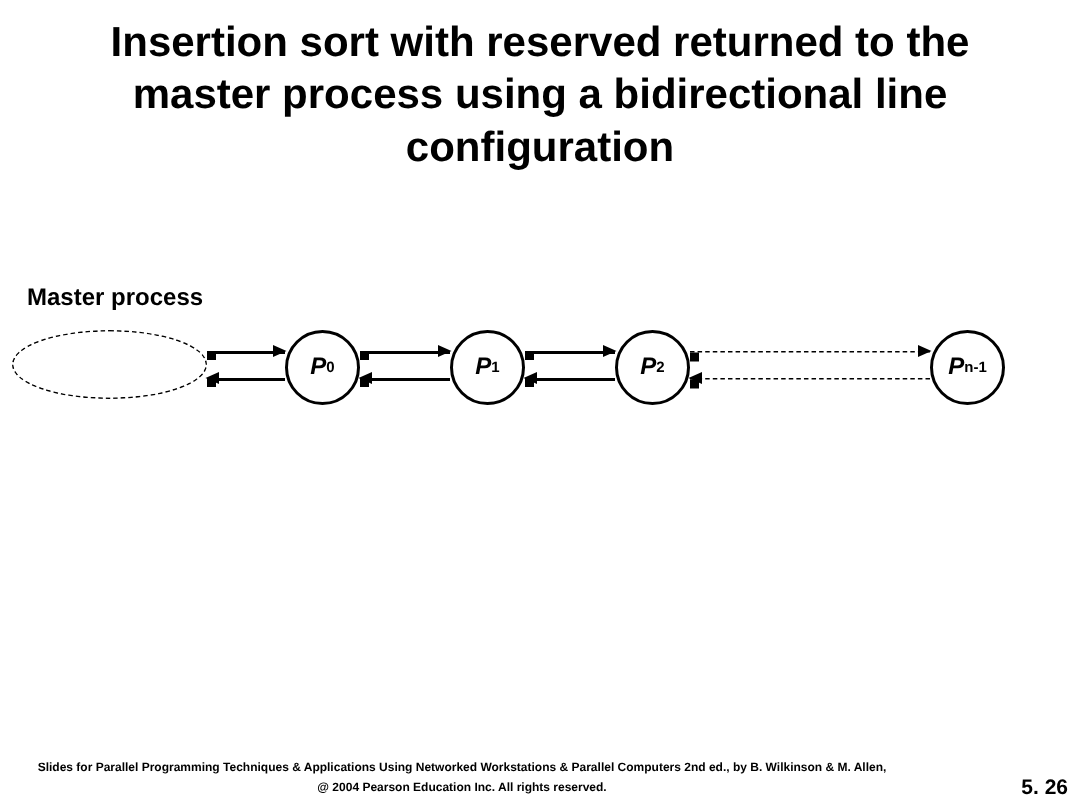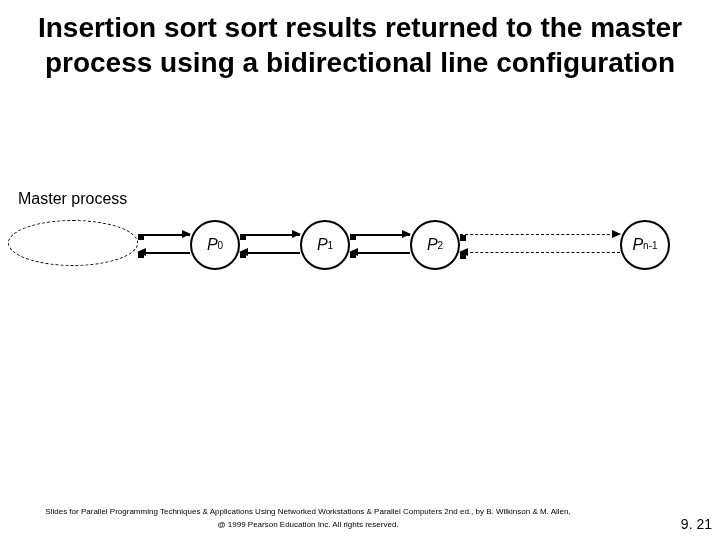--- a/index.html
+++ b/index.html
@@ -1,15 +1,15 @@
 <!DOCTYPE html>
 <html><head>
 <meta charset="utf-8">
 <style>
-  * { margin: 0; padding: 0; box-sizing: border-box; }
+  * { margin: 0; padding: 0; box-sizing: border-box; font-weight: bold; }
   body {
     width: 720px;
     height: 540px;
     background: #fff;
     font-family: Arial, Helvetica, sans-serif;
     position: relative;
     overflow: hidden;
   }
   .title {
     text-align: center;
@@ -127,21 +127,21 @@
     position: absolute;
     right: 8px;
     bottom: 8px;
     font-size: 14px;
     color: #000;
   }
 </style>
 </head>
 <body>
 
-<div class="title">Insertion sort sort results returned to the master process using a bidirectional line configuration</div>
+<div class="title">Insertion sort with reserved returned to the master process using a bidirectional line configuration</div>
 
 <div class="diagram">
   <div class="master-label">Master process</div>
 
   <div class="sorted-oval"></div>
 
   <div class="arrow-pair" style="left:138px; width:52px;">
     <div class="arrow right" style="top:4px; left:0; width:52px;"></div>
     <div class="arrow left" style="top:22px; left:0; width:52px;"></div>
   </div>
@@ -165,15 +165,15 @@
   <div class="arrow-pair" style="left:460px; width:160px;">
     <div class="arrow dashed right" style="top:4px; left:0; width:160px;"></div>
     <div class="arrow dashed left" style="top:22px; left:0; width:160px;"></div>
   </div>
 
   <div class="proc pn">P<sub>n-1</sub></div>
 </div>
 
 <div class="footer">
   <div>Slides for Parallel Programming Techniques &amp; Applications Using Networked Workstations &amp; Parallel Computers 2nd ed., by B. Wilkinson &amp; M. Allen,</div>
-  <div>@ 1999 Pearson Education Inc. All rights reserved.</div>
+  <div>@ 2004 Pearson Education Inc. All rights reserved.</div>
 </div>
-<div class="page-num">9. 21</div>
+<div class="page-num">5. 26</div>
 
 </body></html>

